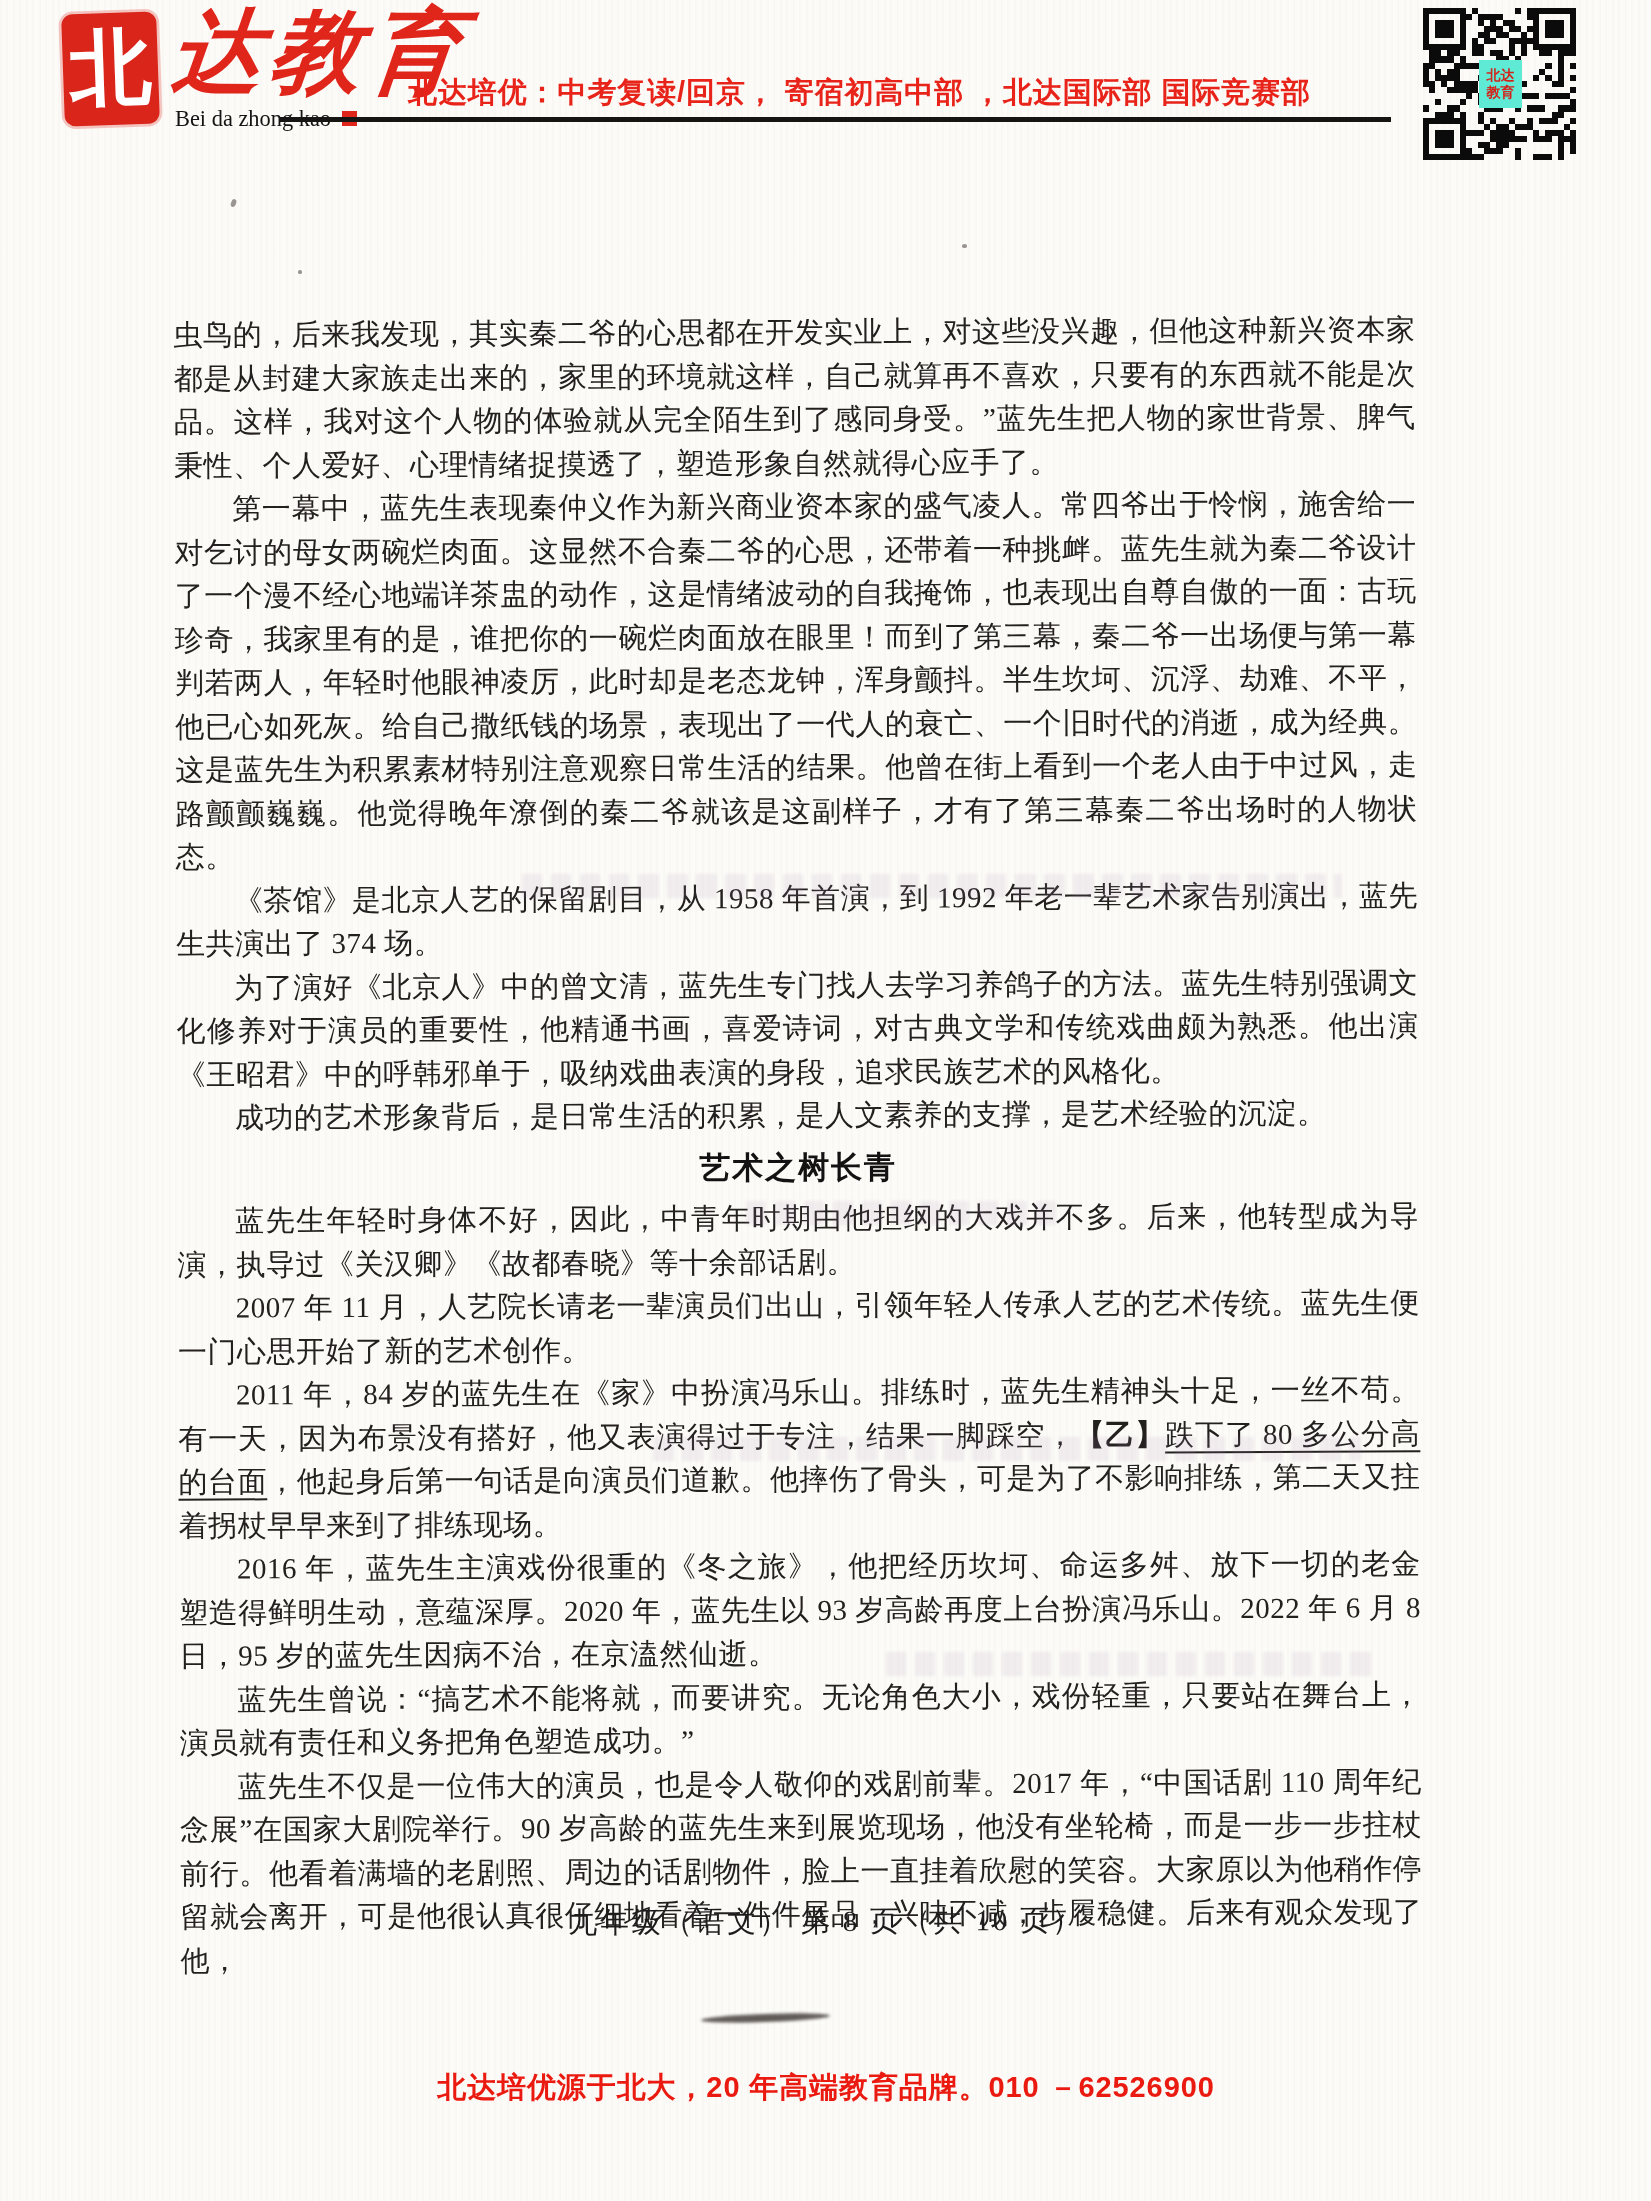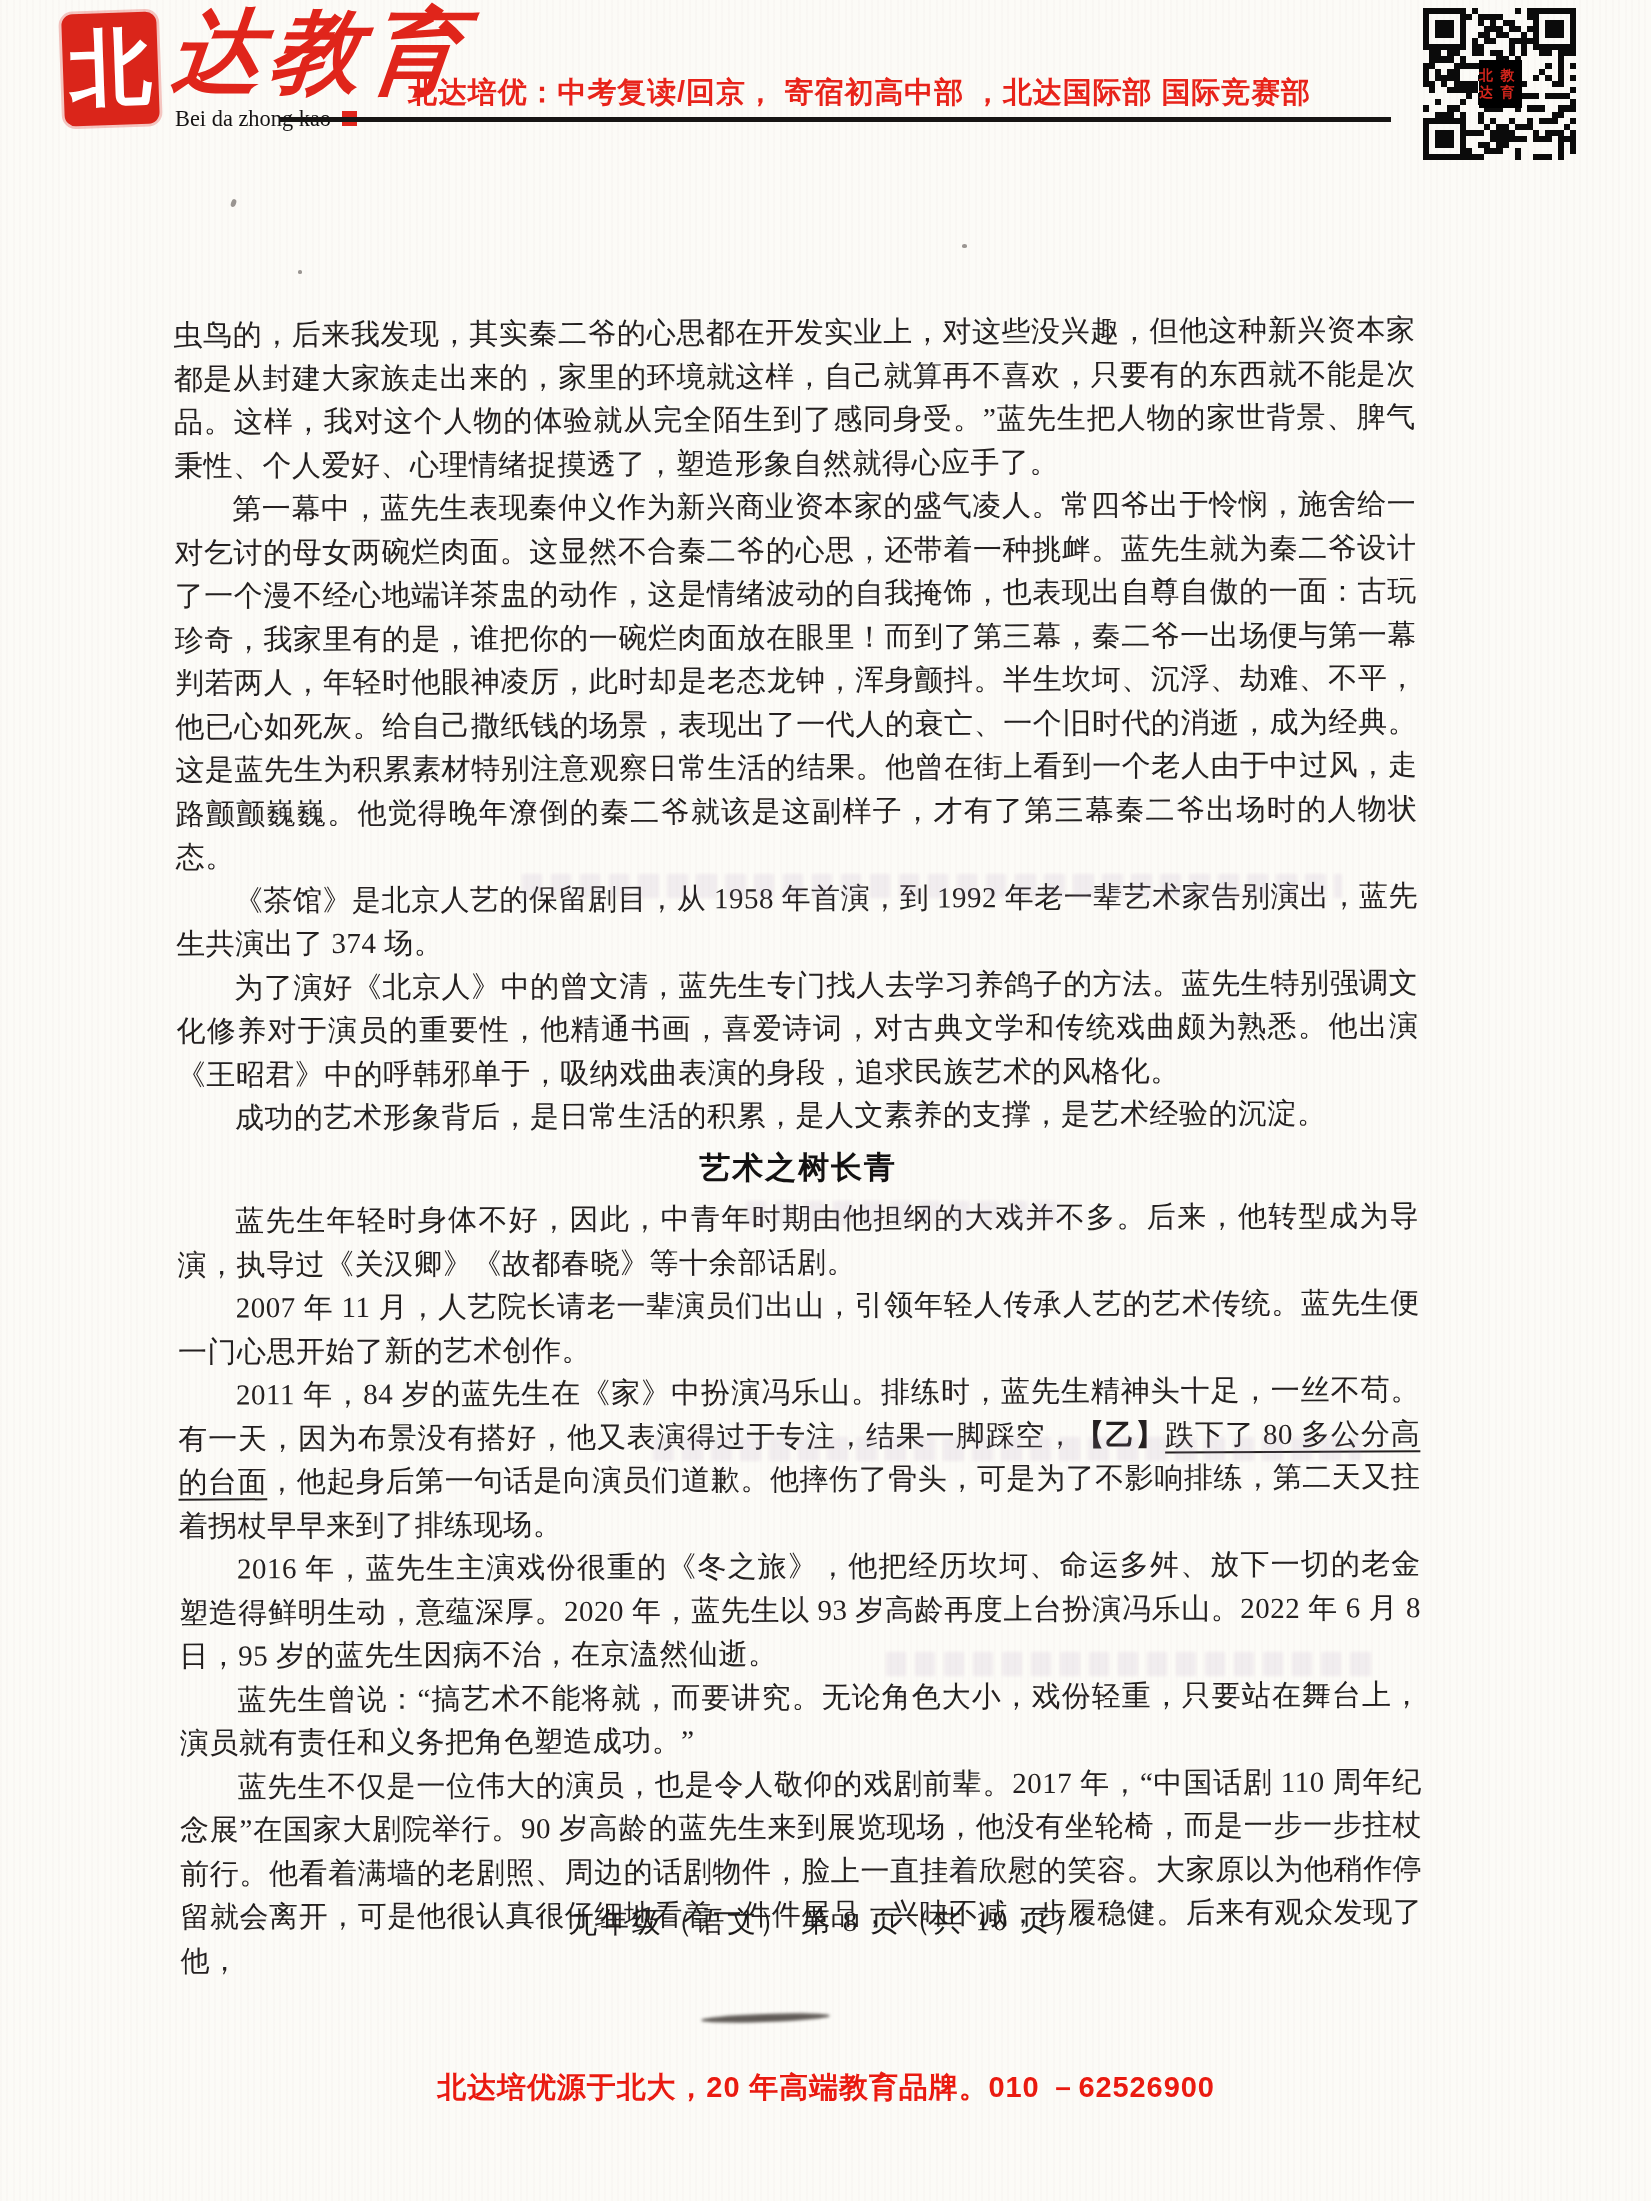--- a/index.html
+++ b/index.html
@@ -17,22 +17,22 @@
   .logo-sub{position:absolute;left:175px;top:106px;font-size:22.4px;color:#151313;white-space:nowrap;}
   .red-sq{display:inline-block;width:15px;height:15px;background:#e0251b;margin-left:11.2px;}
   .tagline{position:absolute;left:408px;top:73px;width:932px;color:#e8231a;font-size:29px;font-weight:bold;
         font-family:"Liberation Sans","DejaVu Sans",sans-serif;letter-spacing:0.9px;white-space:nowrap;}
   .divider{position:absolute;left:280px;top:117px;width:1111px;height:4.7px;background:#171514;}
   
   .qr{position:absolute;left:1423px;top:7.5px;width:153px;height:153px;}
   .qr-grid{width:153px;height:153px;display:grid;grid-template-columns:repeat(25,1fr);grid-auto-rows:1fr;}
   .qr-cell{background:transparent;}
   .qr-cell.on{background:#0b0b0b;}
-  .qr-logo{position:absolute;left:56px;top:52px;width:43px;height:48px;background:#000000;
-        display:flex;align-items:center;justify-content:center;
+  .qr-logo{position:absolute;left:56px;top:52px;width:43px;height:48px;background:#5eead4;
+        display:flex;flex-direction:column;align-items:center;justify-content:center;
         font-size:14px;line-height:1.15;color:#d2251c;font-weight:bold;
         font-family:"Liberation Sans",sans-serif;}
   
   .article{position:absolute;left:177px;top:311px;width:1242px;font-size:29px;line-height:1.5;
         text-align:justify;letter-spacing:0.5px;transform:rotate(-0.25deg);}
   .article p{margin:0;text-indent:2em;}
   .article p.no-indent{text-indent:0;}
   .section-heading{margin:7.5px 0 5.6px;text-align:center;font-size:31px;letter-spacing:1.9px;color:#131111;
         font-family:"Liberation Sans","DejaVu Sans",sans-serif;font-weight:bold;}
   .marker{font-family:"Liberation Sans",sans-serif;font-weight:bold;}

